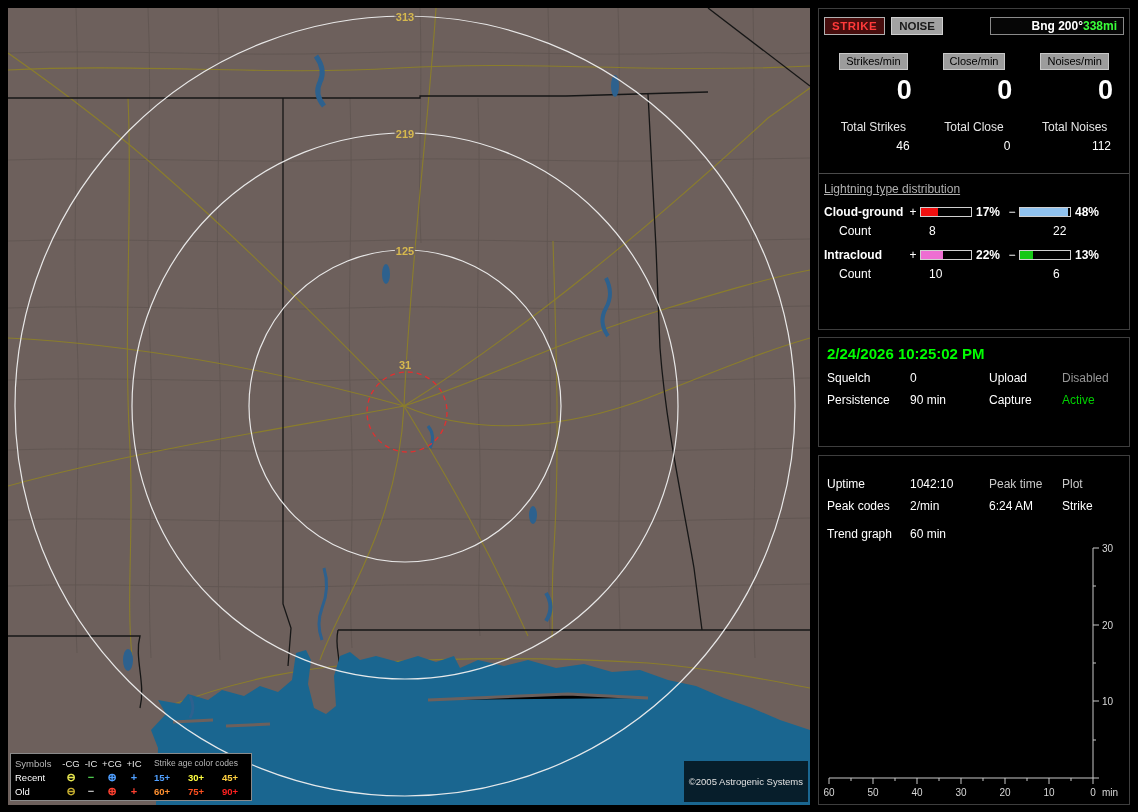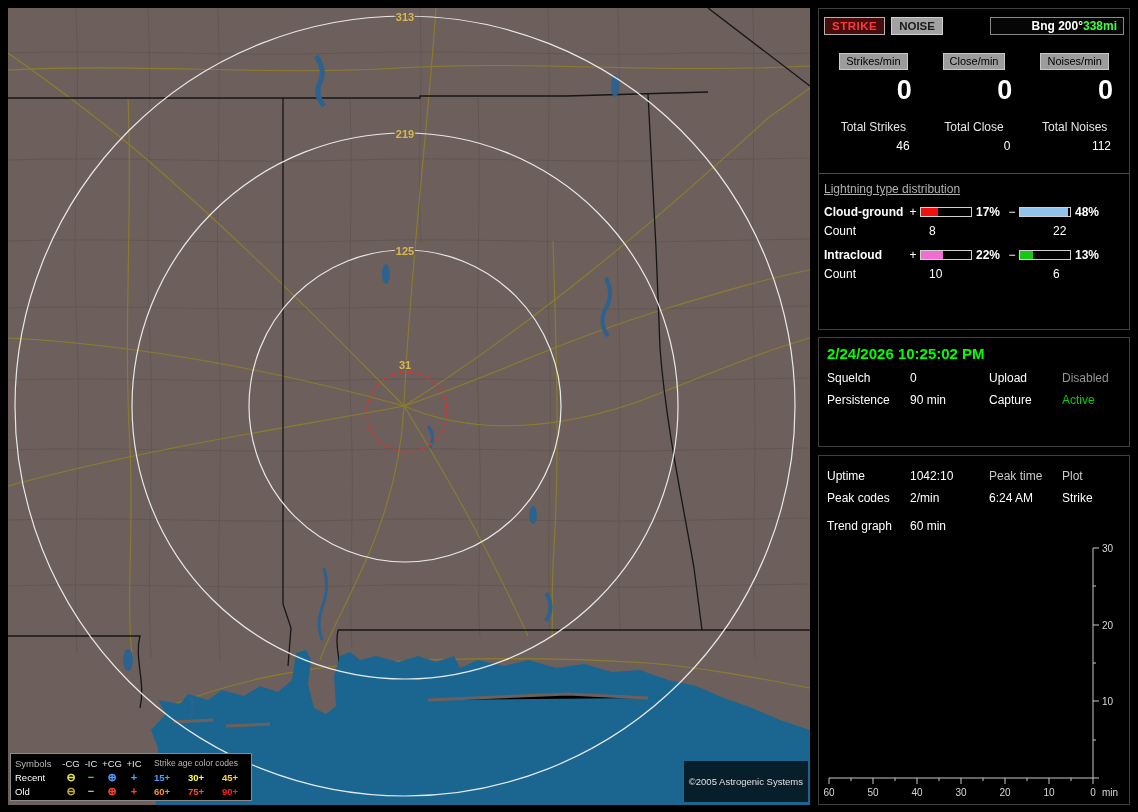--- a/index.html
+++ b/index.html
@@ -55,21 +55,21 @@
   .dist-title { margin:8px 5px 0; font-size:12px; color:#b0b0b0; text-decoration:underline; }
   .dist-row { display:flex; align-items:center; margin-top:9px; padding-left:5px; font-size:12px; }
   .dist-label { width:84px; font-weight:bold; }
   .sign { width:10px; text-align:center; }
   .bar { width:52px; height:10px; border:1px solid #d0d0d0; background:#000; margin:0 2px;
          display:inline-block; overflow:hidden; }
   .bar-fill { display:block; height:100%; width:0; }
   .pct { font-weight:bold; width:33px; padding-left:2px; }
   .pct2 { width:28px; }
   .count-row { position:relative; height:15px; margin-top:5px; font-size:12px; }
-  .cl { position:absolute; left:5px; }
+  .cl { position:absolute; left:20px; }
   .c1 { position:absolute; left:110px; }
   .c2 { position:absolute; left:204px;margin-left:30px; }
 
   .timestamp { color:#00ff00; font-size:15px; font-weight:bold; }
   .grid4 { display:grid; grid-template-columns:83px 79px 73px 1fr; font-size:12px;
            margin-top:9px; row-gap:0; }
   .grid4 + .grid4 { margin-top:8px; }
   .lab { color:#fff; } .val { color:#fff; }
   .lab-dim { color:#c9c9c9; }
 
@@ -290,21 +290,21 @@
     </div>
     <div class="grid4">
       <span class="lab">Persistence</span>
       <span class="val">90 min</span>
       <span class="lab">Capture</span>
       <span class="val" style="color: rgb(0, 208, 0);">Active</span>
     </div>
   </div>
 
   <div id="sectionC" class="section">
-    <div class="grid4" style="margin-top:6px">
+    <div class="grid4" style="margin-top:14px">
       <span class="lab">Uptime</span>
       <span class="val">1042:10</span>
       <span class="lab-dim">Peak time</span>
       <span class="lab-dim">Plot</span>
     </div>
     <div class="grid4">
       <span class="lab">Peak codes</span>
       <span class="val">2/min</span>
       <span class="val">6:24 AM</span>
       <span class="val">Strike</span>

